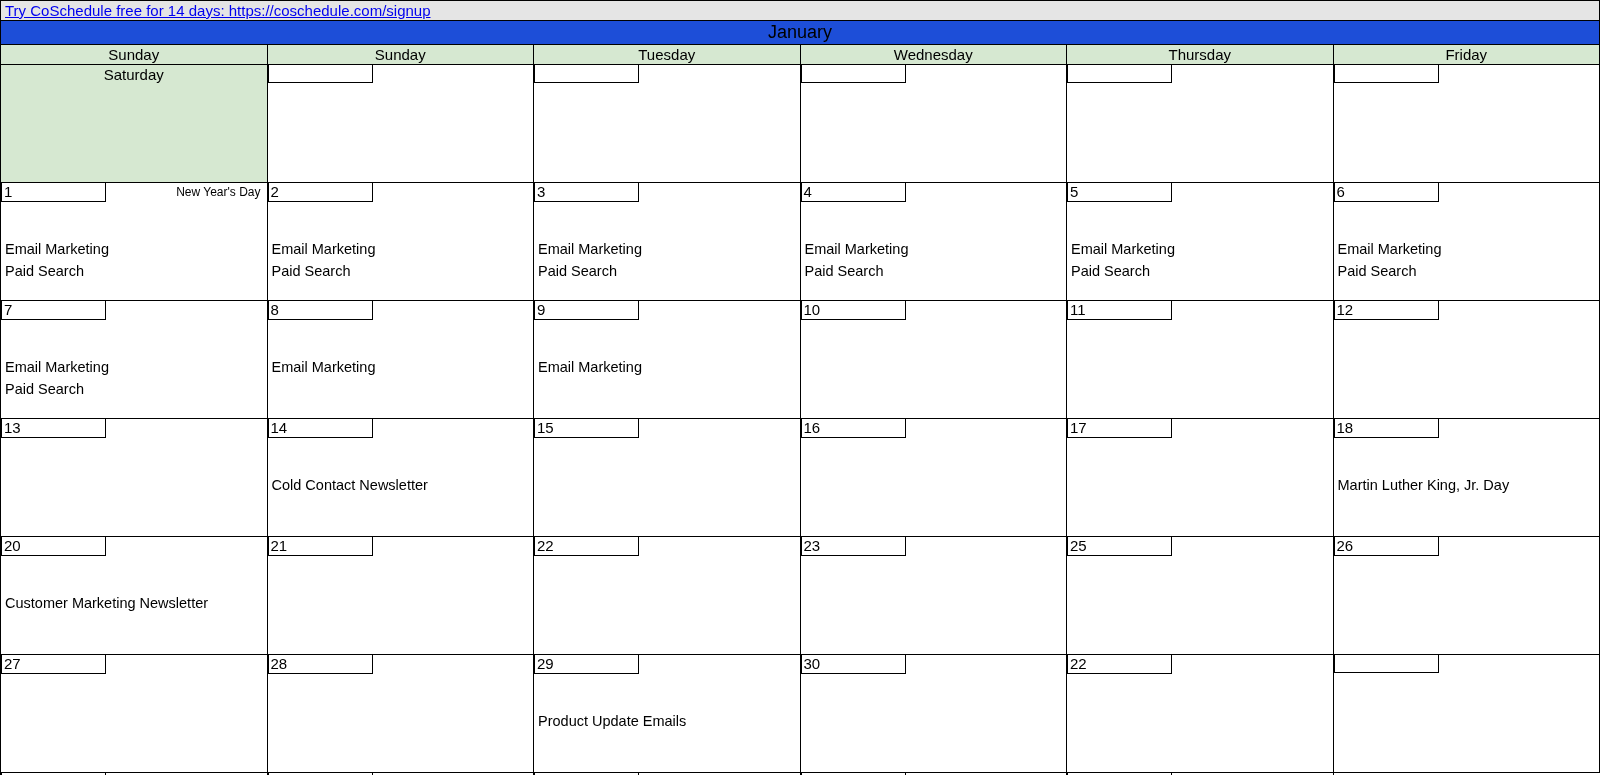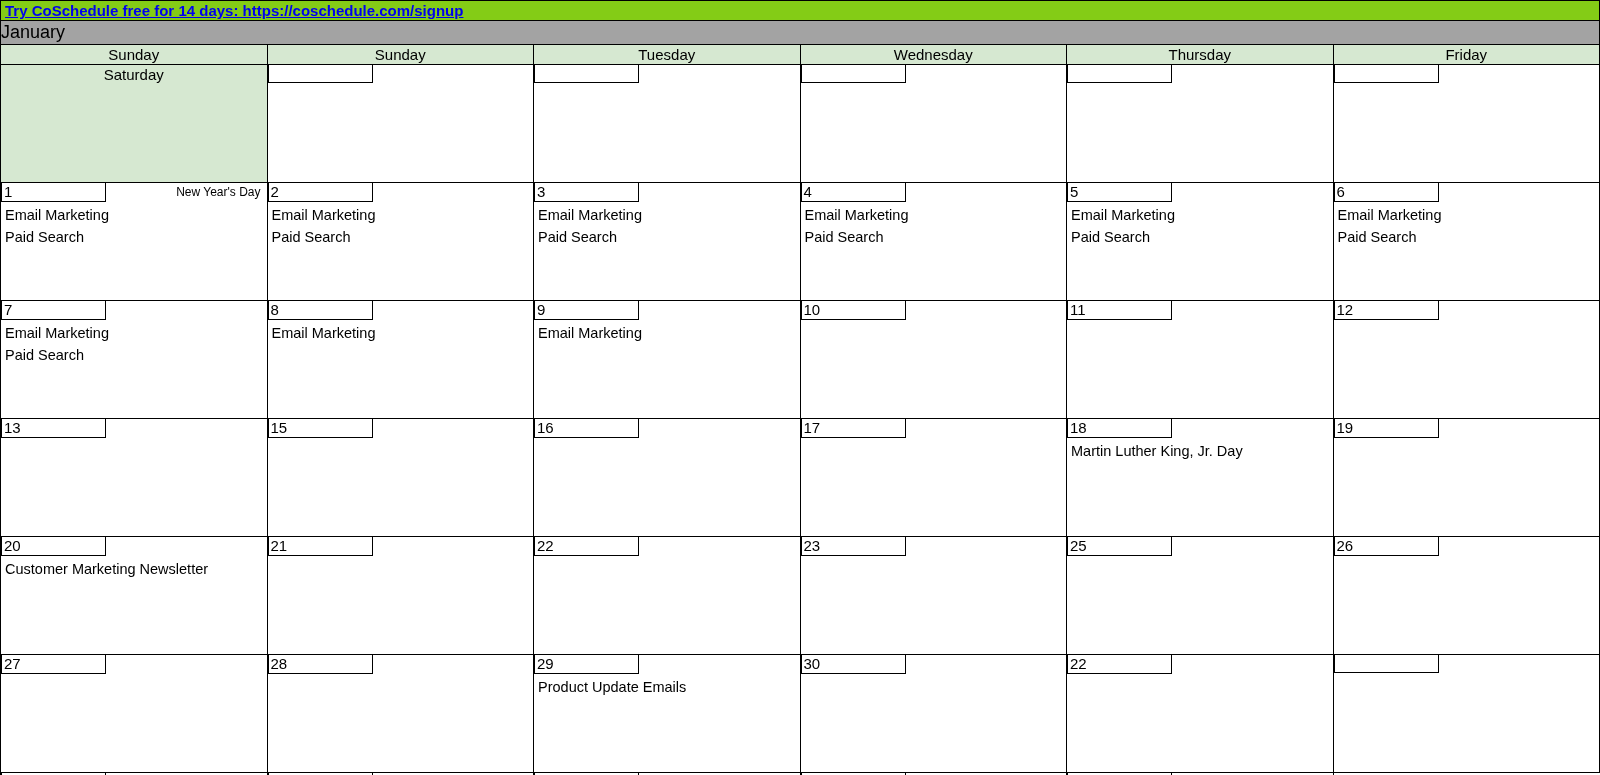--- a/index.html
+++ b/index.html
@@ -7,36 +7,35 @@
       margin: 0;
       padding: 0;
     }
     body {
       font-family: Arial, Helvetica, sans-serif;
       font-size: 14px;
       background: #fff;
       width: 1600px;
     }
     .banner {
-      background: #84cc16;
+      background: #e5e5e5;
       border: 1px solid #000;
       padding: 1px 4px;
-      font-weight: bold;
     }
     .banner a {
       color: #0000ee;
       text-decoration: underline;
       font-size: 15px;
     }
     .month-header {
-      background: #a3a3a3;
+      background: #1d4ed8;
       border-left: 1px solid #000;
       border-right: 1px solid #000;
       border-bottom: 1px solid #000;
-      text-align: left;
+      text-align: center;
       font-size: 18px;
       padding: 1px 0;
     }
     .calendar {
       display: grid;
       grid-template-columns: repeat(6, 1fr);
       border-left: 1px solid #000;
     }
     .day-header {
       background: #d6e8d1;
@@ -66,21 +65,21 @@
       margin-top: -2px;
       vertical-align: top;
     }
     .holiday {
       position: absolute;
       top: 2px;
       right: 6px;
       font-size: 12px;
     }
     .events {
-      margin-top: 2px;
+      margin-top: 36px;
     }
     .event {
       font-size: 14.5px;
       line-height: 1.4;
       padding: 1px 0;
     }
   </style>
 </head>
 <body>
 
@@ -134,27 +133,29 @@
     <div class="cell"><div class="date-box">8</div><div class="events">
         <div class="event">Email Marketing</div>
       </div></div>
     <div class="cell"><div class="date-box">9</div><div class="events">
         <div class="event">Email Marketing</div>
       </div></div>
     <div class="cell"><div class="date-box">10</div></div>
     <div class="cell"><div class="date-box">11</div></div>
     <div class="cell"><div class="date-box">12</div></div>
     <div class="cell"><div class="date-box">13</div></div>
+    <div class="cell"><div class="date-box">14</div><div class="events">
+        <div class="event">Cold Contact Newsletter</div>
+      </div></div>
     <div class="cell"><div class="date-box">15</div></div>
     <div class="cell"><div class="date-box">16</div></div>
     <div class="cell"><div class="date-box">17</div></div>
     <div class="cell"><div class="date-box">18</div><div class="events">
         <div class="event">Martin Luther King, Jr. Day</div>
       </div></div>
-    <div class="cell"><div class="date-box">19</div></div>
     <div class="cell"><div class="date-box">20</div><div class="events">
         <div class="event">Customer Marketing Newsletter</div>
       </div></div>
     <div class="cell"><div class="date-box">21</div></div>
     <div class="cell"><div class="date-box">22</div></div>
     <div class="cell"><div class="date-box">23</div></div>
     <div class="cell"><div class="date-box">25</div></div>
     <div class="cell"><div class="date-box">26</div></div>
     <div class="cell"><div class="date-box">27</div></div>
     <div class="cell"><div class="date-box">28</div></div>

